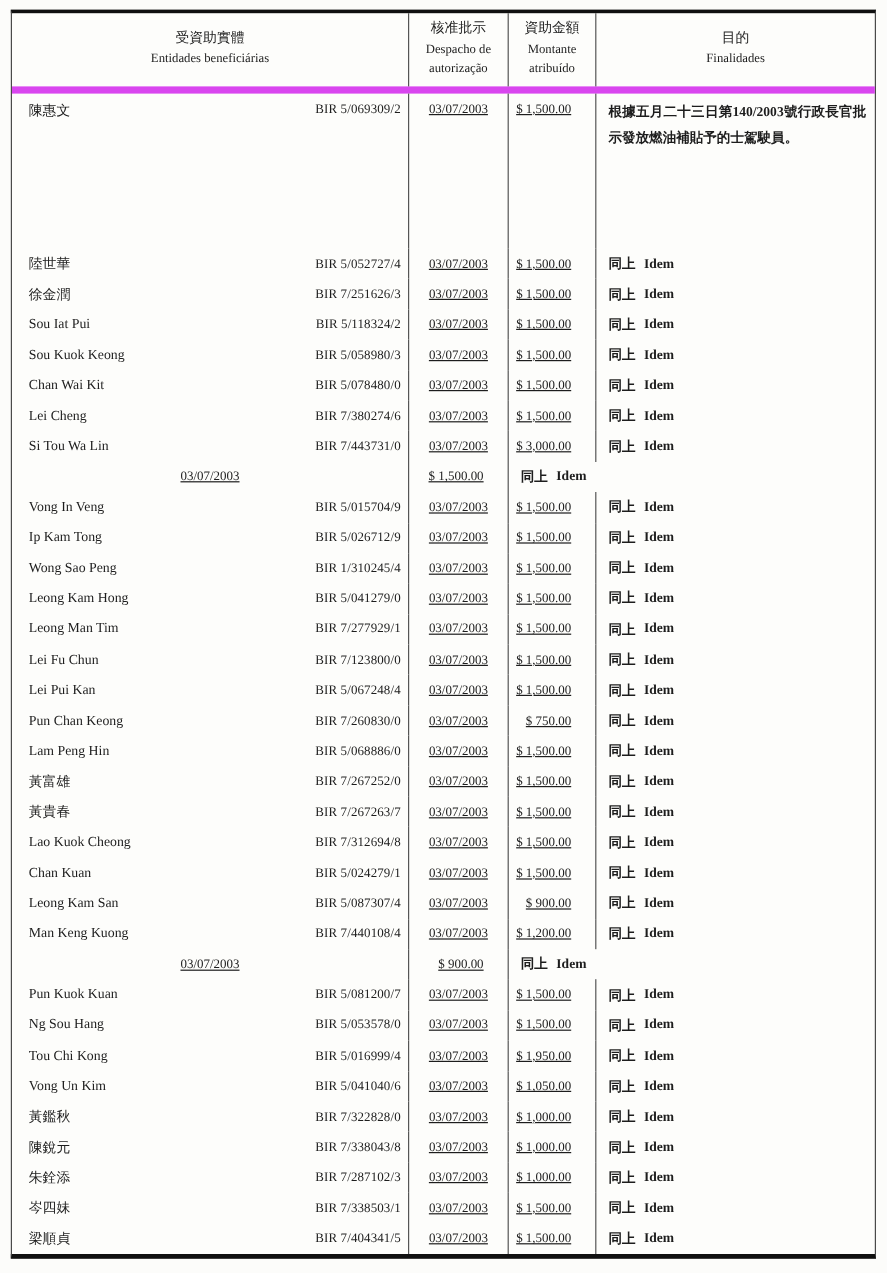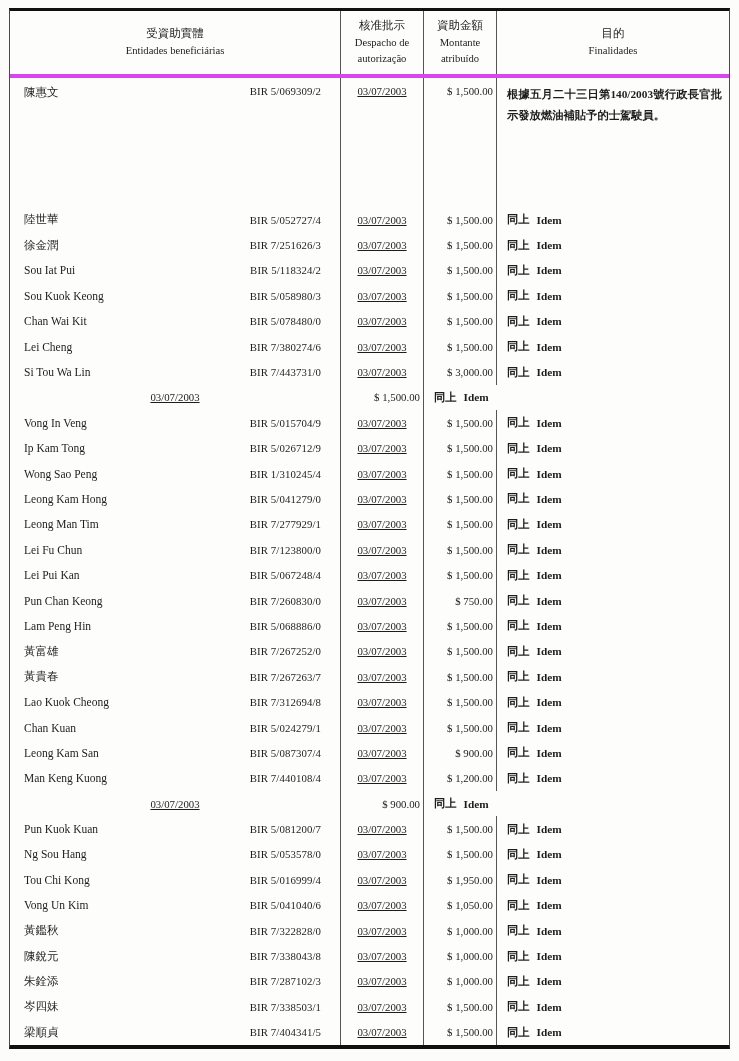--- a/index.html
+++ b/index.html
@@ -16,47 +16,47 @@
     border-right:1px solid #4a4a4a;
     border-top:3px solid #101010;
     border-bottom:4px solid #101010;
     background:#fdfdfb;
   }
   .row { display:grid; grid-template-columns:331px 83px 73px 1fr; }
   .cell { border-right:1px solid #555; overflow:hidden; }
   .cell:last-child { border-right:none; }
 
   
-  .header-row { height:67px; border-bottom:4px solid #d946ef; }
+  .header-row { height:67px; border-bottom:6px solid #d946ef; }
   .hc {
     display:flex; flex-direction:column; align-items:center; justify-content:center;
     gap:4px; font-size:11.5px; line-height:1.2; text-align:center;
   }
   .hpt { font-size:10.6px; }
 
   
   .first-row { min-height:129px; }
   .first-row .namecell, .first-row .datecell, .first-row .amountcell { align-items:flex-start; padding-top:7px; }
 
   
   .data-row { height:25.4px; }
 
   .namecell {
     display:flex; justify-content:space-between; align-items:center;
-    padding:0 19px 0 14px; font-size:11.5px;
+    padding:0 6px 0 14px; font-size:11.5px;
   }
   .bir { font-size:10.8px; letter-spacing:0.1px; }
   .datecell {
     display:flex; align-items:center; justify-content:center;
     font-size:10.8px;
     text-decoration:underline;
   }
   .amountcell {
     display:flex; align-items:center; justify-content:flex-end;
-    padding-right:3px; font-size:10.8px;
+    padding-right:20px; font-size:10.8px;text-decoration:underline;
   }
   .purposecell { font-size:11px;font-weight:bold; }
   .idemcell { display:flex; align-items:center; padding-left:10px; gap:7px; font-size:11.3px; }
   .purpose-full {
     padding:6px 7px 0 10px; font-size:11.3px; line-height:20.6px; text-align:justify;
   }
   .purpose-full span { display:block; }
 </style>
 </head>
 <body>

